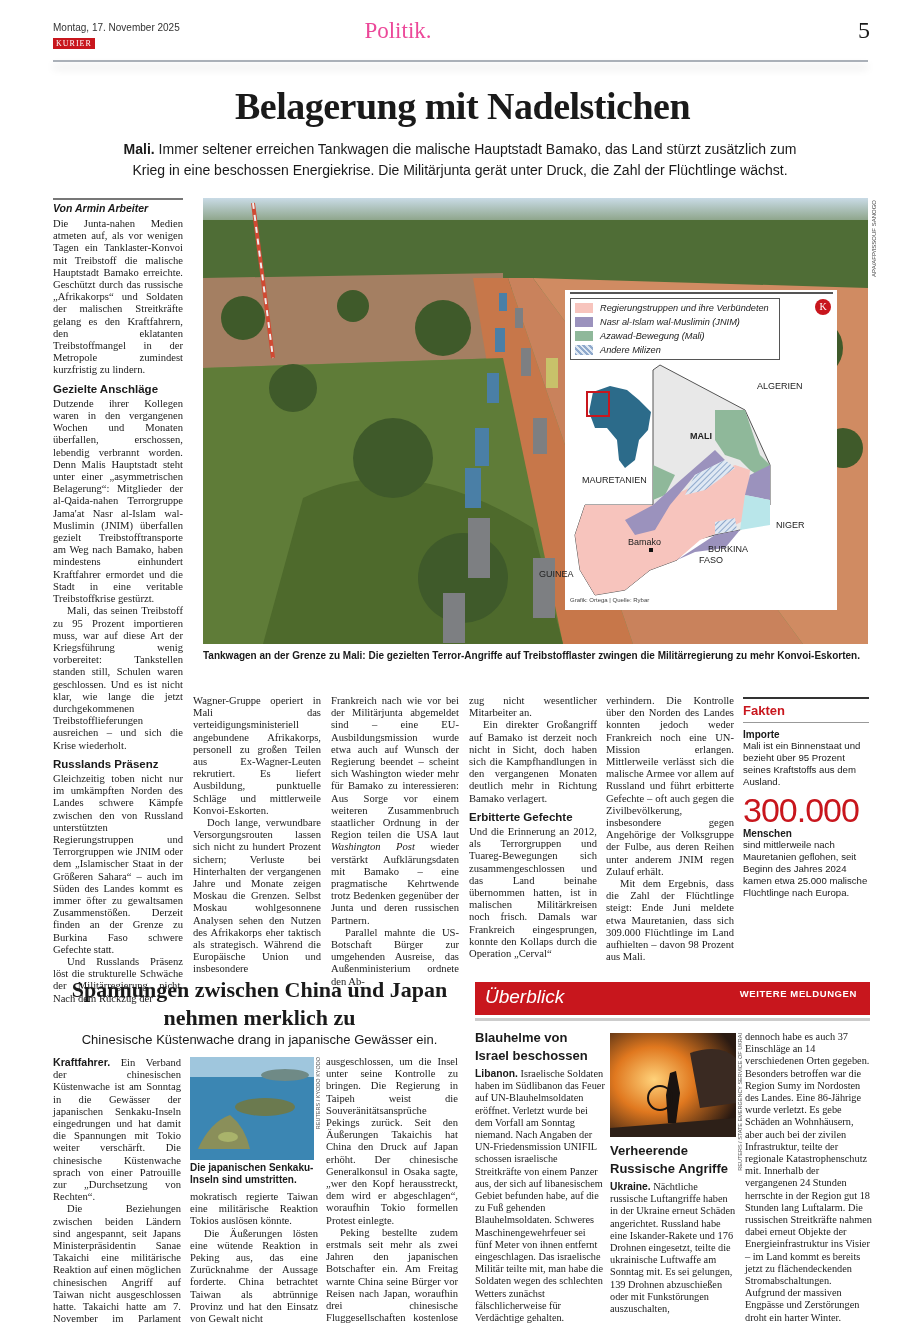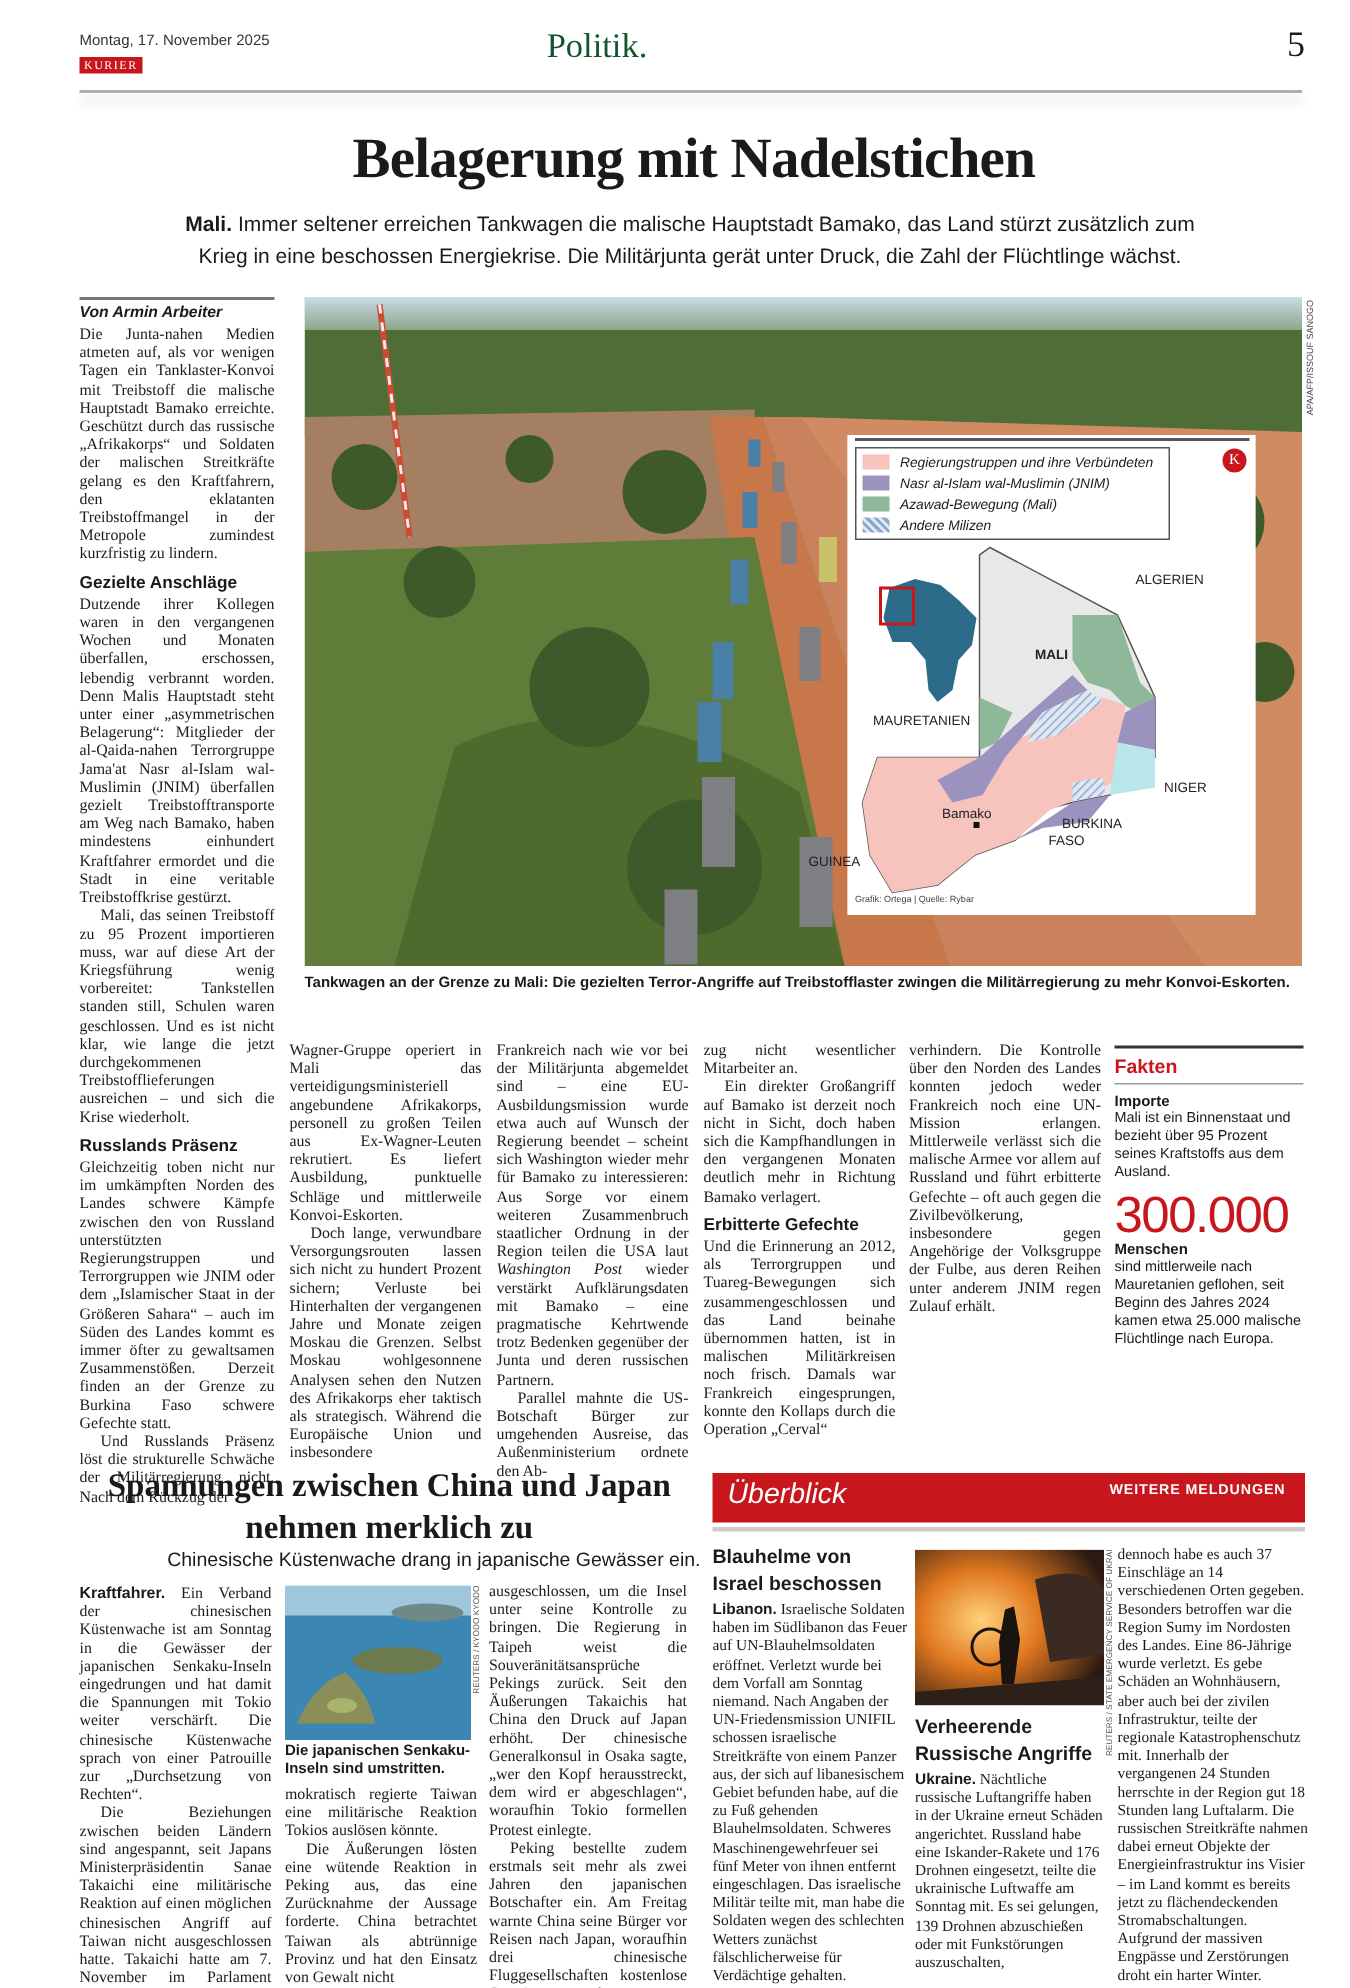--- a/index.html
+++ b/index.html
@@ -3,21 +3,21 @@
 <meta charset="utf-8">
 <style>
   html,body{margin:0;padding:0;background:#fff;}
   body{width:900px;height:1325px;position:relative;overflow:hidden;color:#1a1a1a;}
   .serif{font-family:"Liberation Serif","DejaVu Serif",serif;}
   .sans{font-family:"Liberation Sans","DejaVu Sans",sans-serif;}
   .abs{position:absolute;}
   
   #date{left:53px;top:22px;font-size:10px;color:#333;}
   #brand{left:53px;top:38px;background:#c8161d;color:#fff;font-size:8px;letter-spacing:1px;padding:1px 3px;font-family:"Liberation Serif",serif;}
-  #section{left:0;width:796px;top:18px;text-align:center;font-size:23px;color:#14532d;}
+  #section{left:0;width:796px;top:18px;text-align:center;font-size:23px;color:#ec4899;}
   #pageno{right:30px;top:17px;font-size:24px;}
   #mast-rule{left:53px;top:60px;width:815px;height:2px;background:#aab0b8;box-shadow:0 6px 8px rgba(0,0,0,.18);}
   
   #headline{left:0;width:925px;top:84px;text-align:center;font-size:38px;font-weight:bold;letter-spacing:-.5px;}
   #lead{left:110px;width:700px;top:139px;text-align:center;font-size:14px;line-height:21px;}
   #lead b{font-weight:bold;}
   
   .col{font-size:10.6px;line-height:12.2px;text-align:justify;hyphens:manual;}
   .col p{margin:0;text-indent:0;}
   .col p.ind{text-indent:14px;}
@@ -43,21 +43,21 @@
   #col5{left:606px;top:695px;width:128px;}
   #facts{left:743px;top:697px;width:126px;}
   #facts-rule{height:2px;background:#333;margin-bottom:4px;}
   #facts-title{color:#c8161d;font-size:13px;font-weight:bold;}
   #facts-rule2{height:1px;background:#999;margin:4px 0 6px;}
   .fhead{font-size:10px;font-weight:bold;}
   .ftext{font-size:9.6px;line-height:12px;}
   #bignum{color:#c8161d;font-size:34px;line-height:36px;margin:4px 0 0;letter-spacing:-1px;}
   
   #china-head{left:52px;width:415px;top:976px;text-align:center;font-size:22px;font-weight:bold;line-height:28px;}
-  #china-sub{left:52px;width:415px;top:1032px;text-align:right;font-size:13px;}
+  #china-sub{left:52px;width:415px;top:1032px;text-align:center;font-size:13px;}
   #cc1{left:53px;top:1056px;width:128px;}
   #island{left:190px;top:1057px;width:124px;height:103px;overflow:hidden;}
   #credit2{left:315px;top:1057px;writing-mode:vertical-rl;transform:rotate(180deg);font-size:5.5px;color:#555;}
   #island-cap{left:190px;top:1162px;width:124px;font-size:10px;font-weight:bold;line-height:12px;}
   #cc2{left:190px;top:1191px;width:128px;}
   #cc3{left:326px;top:1056px;width:132px;}
   
   #ub-bar{left:475px;top:982px;width:395px;height:33px;background:#c8161d;}
   #ub-title{left:485px;top:986px;color:#fff;font-size:19px;font-style:italic;}
   #ub-more{right:43px;top:988px;color:#fff;font-size:9.5px;font-weight:bold;letter-spacing:.6px;}
@@ -221,20 +221,21 @@
   <p class="ind">Parallel mahnte die US-Botschaft Bürger zur umgehenden Ausreise, das Außenministerium ordnete den Ab-</p>
 </div>
 <div id="col4" class="abs col serif">
   <p>zug nicht wesentlicher Mitarbeiter an.</p>
   <p class="ind">Ein direkter Großangriff auf Bamako ist derzeit noch nicht in Sicht, doch haben sich die Kampfhandlungen in den vergangenen Monaten deutlich mehr in Richtung Bamako verlagert.</p>
   <h4>Erbitterte Gefechte</h4>
   <p>Und die Erinnerung an 2012, als Terrorgruppen und Tuareg-Bewegungen sich zusammengeschlossen und das Land beinahe übernommen hatten, ist in malischen Militärkreisen noch frisch. Damals war Frankreich eingesprungen, konnte den Kollaps durch die Operation „Cerval“</p>
 </div>
 <div id="col5" class="abs col serif">
   <p>verhindern. Die Kontrolle über den Norden des Landes konnten jedoch weder Frankreich noch eine UN-Mission erlangen. Mittlerweile verlässt sich die malische Armee vor allem auf Russland und führt erbitterte Gefechte – oft auch gegen die Zivilbevölkerung, insbesondere gegen Angehörige der Volksgruppe der Fulbe, aus deren Reihen unter anderem JNIM regen Zulauf erhält.</p>
+  <p class="ind">Mit dem Ergebnis, dass die Zahl der Flüchtlinge steigt: Ende Juni meldete etwa Mauretanien, dass sich 309.000 Flüchtlinge im Land aufhielten – davon 98 Prozent aus Mali.</p>
 </div>
 
 <div id="facts" class="abs sans">
   <div id="facts-rule"></div>
   <div id="facts-title">Fakten</div>
   <div id="facts-rule2"></div>
   <div class="fhead">Importe</div>
   <div class="ftext">Mali ist ein Binnenstaat und bezieht über 95 Prozent seines Kraftstoffs aus dem Ausland.</div>
   <div id="bignum">300.000</div>
   <div class="fhead">Menschen</div>

